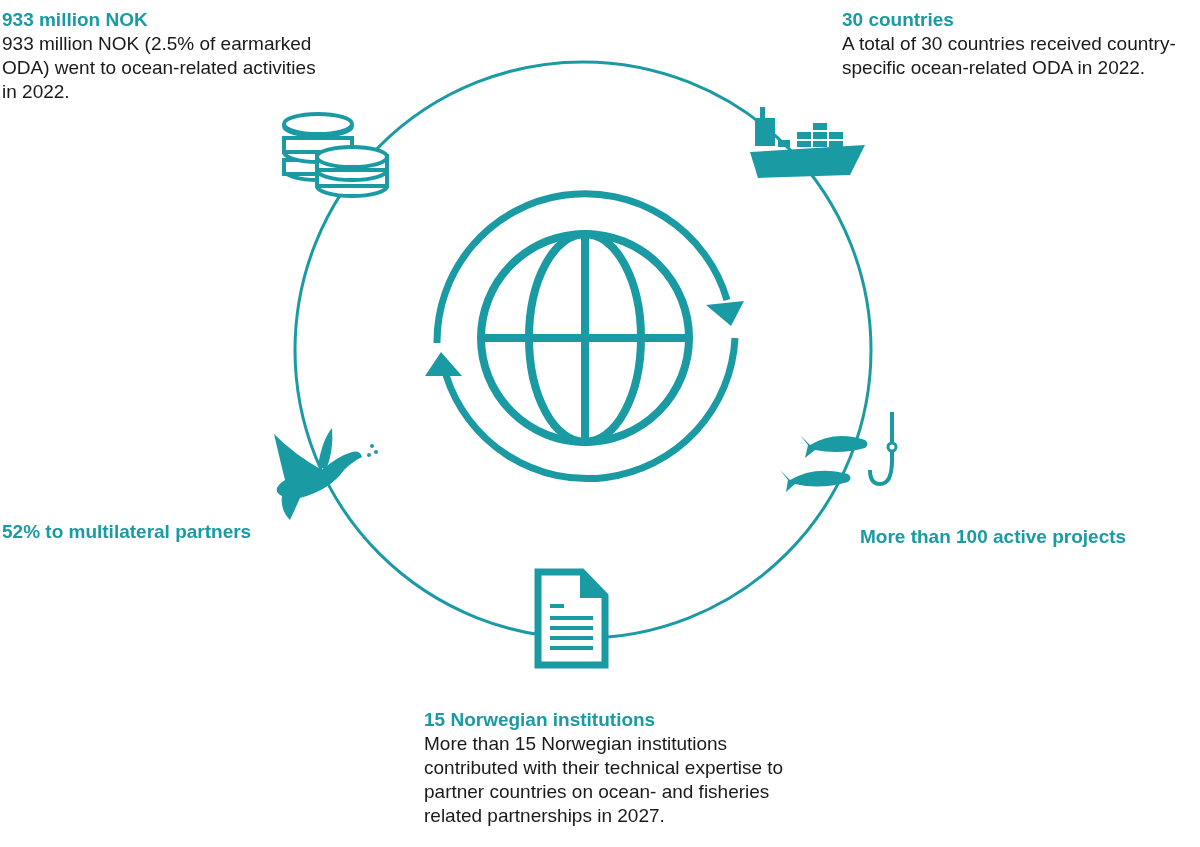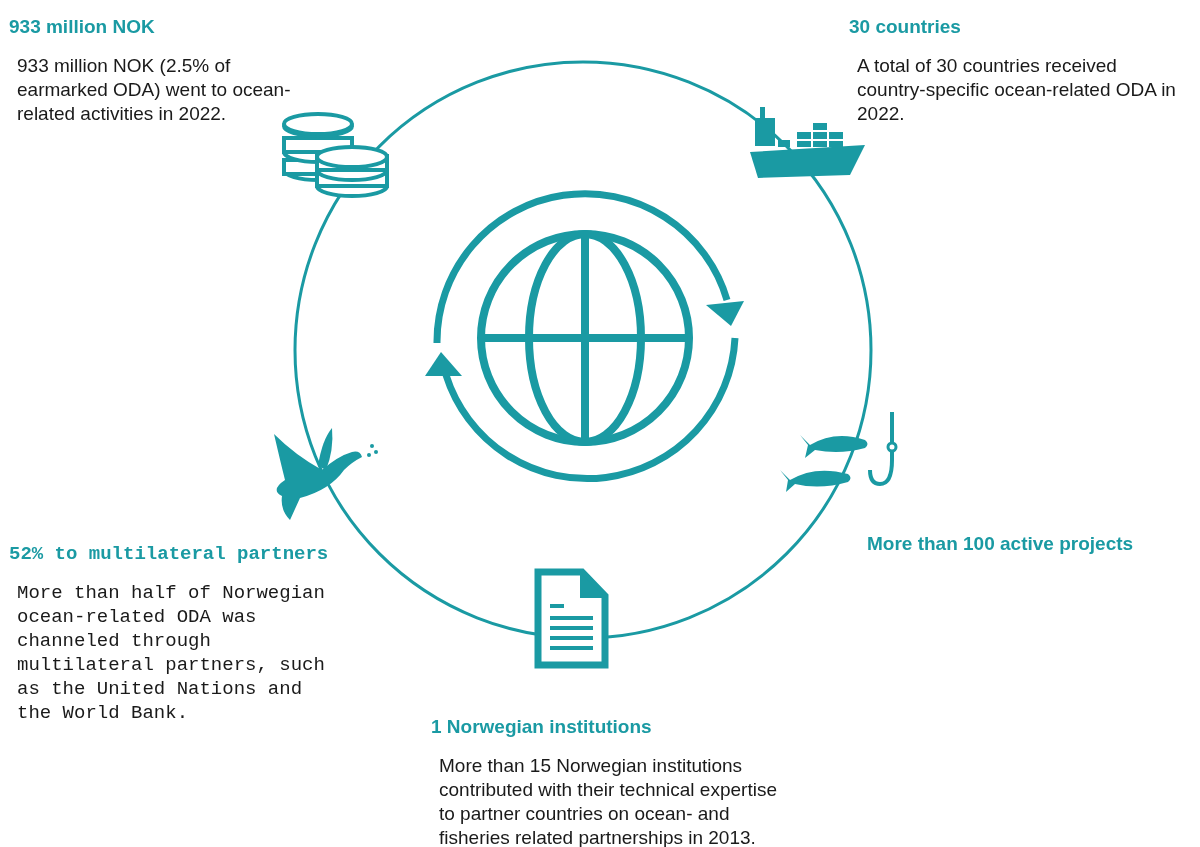--- a/index.html
+++ b/index.html
@@ -1,20 +1,20 @@
 <!DOCTYPE html>
 <html><head>
 <meta charset="utf-8">
 <style>
   html, body { margin: 0; padding: 0; background: #ffffff; }
   body { width: 1200px; height: 847px; position: relative; overflow: hidden;
          font-family: "Liberation Sans", "DejaVu Sans", sans-serif; color: #1a1a1a; }
   .block { position: absolute; }
-  .block .title { color: #1a9aa3; font-weight: bold; font-size: 19px; line-height: 24px; margin: 7px; }
-  .block .body { font-size: 19px; line-height: 24px; margin: 15px; }
+  .block .title { color: #1a9aa3; font-weight: bold; font-size: 19px; line-height: 24px; margin: 0; }
+  .block .body { font-size: 19px; line-height: 24px; margin: 0; }
   svg.art { position: absolute; left: 0; top: 0; width: 1200px; height: 847px; }
 </style>
 </head>
 <body>
 
 <svg class="art" viewBox="0 0 1200 847">
 
   <circle cx="583" cy="350" r="288" fill="none" stroke="#1a9aa3" stroke-width="3"></circle>
 
   <g fill="none" stroke="#1a9aa3" stroke-width="8">
@@ -92,20 +92,19 @@
 <div class="block" style="left:842px; top:8px; width:360px;">
   <p class="title">30 countries</p>
   <p class="body">A total of 30 countries received country-specific ocean-related ODA in 2022.</p>
 </div>
 
 <div class="block" style="left:860px; top:525px; width:360px;">
   <p class="title">More than 100 active projects</p>
 </div>
 
 <div class="block" style="left:424px; top:708px; width:380px;">
-  <p class="title">1 Norwegian institutions</p>
-  <p class="body">More than 15 Norwegian institutions contributed with their technical expertise to partner countries on ocean- and fisheries related partnerships in 2013.</p>
+  <p class="title">15 Norwegian institutions</p>
+  <p class="body">More than 15 Norwegian institutions contributed with their technical expertise to partner countries on ocean- and fisheries related partnerships in 2027.</p>
 </div>
 
-<div class="block" style="left:2px; top:535px; width:350px;font-family:Liberation Mono, monospace;">
+<div class="block" style="left:2px; top:520px; width:350px;">
   <p class="title">52% to multilateral partners</p>
-  <p class="body">More than half of Norwegian ocean-related ODA was channeled through multilateral partners, such as the United Nations and the World Bank.</p>
 </div>
 
 </body></html>

